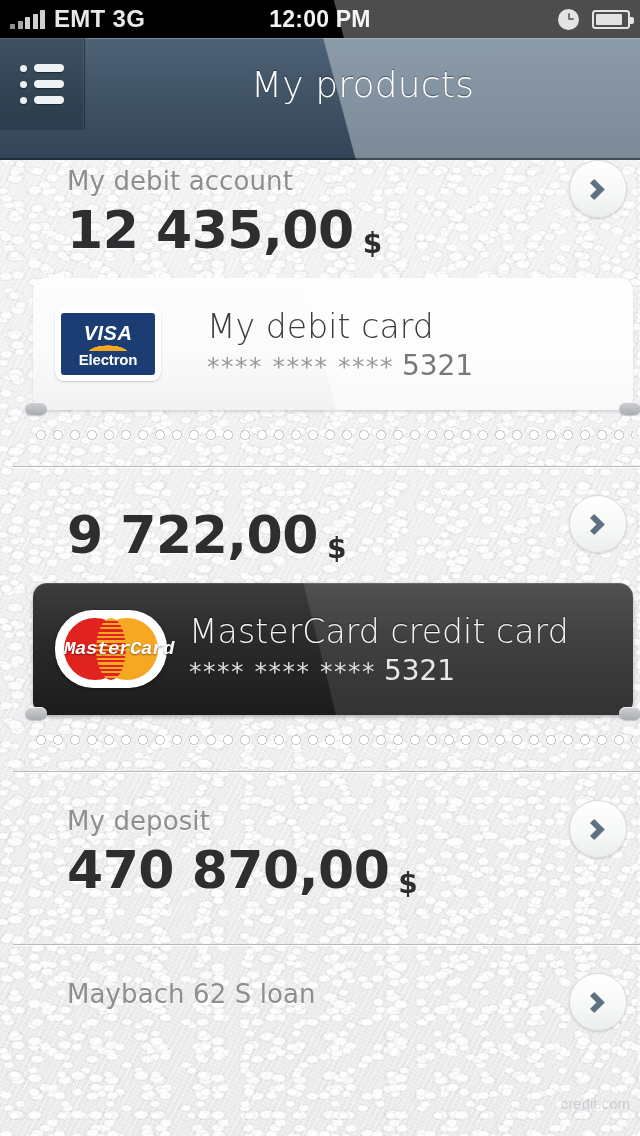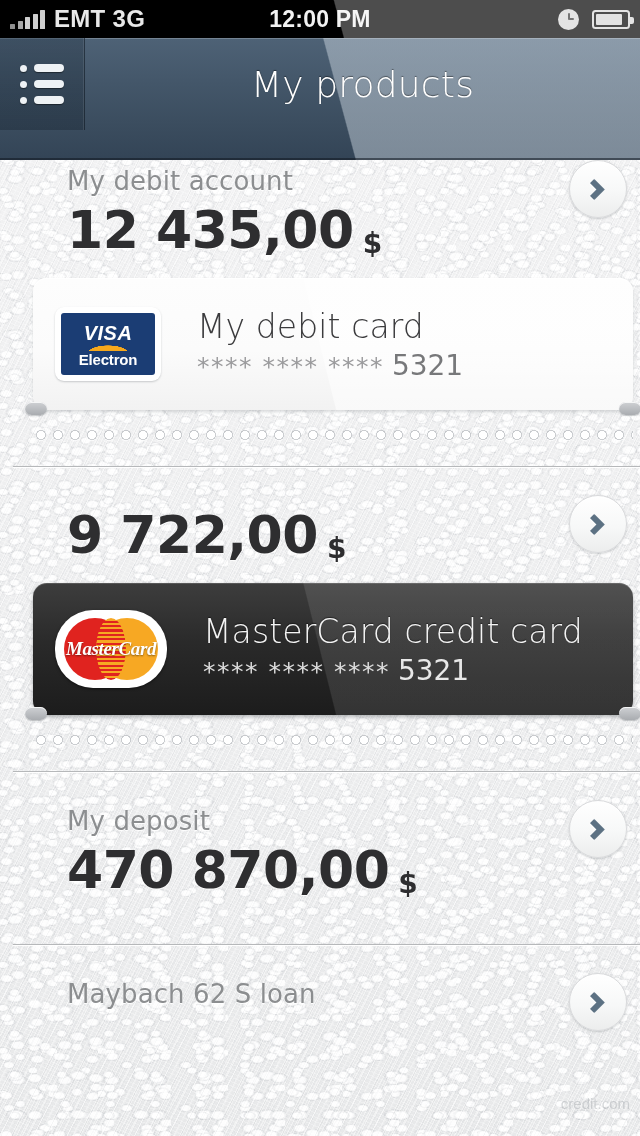--- a/index.html
+++ b/index.html
@@ -158,33 +158,34 @@
   
   .card-wrap{ position:relative; margin:18px 20px 0 20px; }
   .card{
     position:relative; height:132px; border-radius:14px;
     display:flex; align-items:center; padding-left:22px; z-index:3;
     overflow:hidden;
   }
   .card-light{
     background:linear-gradient(180deg,#fdfdfd 0%,#fbfbfb 55%,#f2f2f2 100%);
     box-shadow:0 2px 3px rgba(140,145,150,.30), inset 0 1px 0 #fff;
+    gap:24px;
   }
   .card-dark{
     background:linear-gradient(180deg,#3d3d3d 0%,#2a2a2a 45%,#1c1c1c 100%);
     box-shadow:0 2px 4px rgba(90,95,100,.45), inset 0 1px 0 rgba(255,255,255,.14);
   }
   .card-gloss{
     position:absolute; inset:0; pointer-events:none;
     background:linear-gradient(256deg, rgba(255,255,255,.10) 0 52%, rgba(255,255,255,0) 52.2%);
   }
   .card-gloss.lite{
     background:linear-gradient(256deg, rgba(255,255,255,.55) 0 52%, rgba(255,255,255,0) 52.2%);
   }
-  .card-text{ margin-left:36px; position:relative; z-index:4; }
+  .card-text{ margin-left:22px; position:relative; z-index:4; }
   .card-title{
     font-size:33px; font-weight:300; letter-spacing:.1px;
     font-family:"DejaVu Sans", sans-serif;
   }
   .card-title.dark{ color:#3b3b3d; }
   .card-title.light{ color:#f4f4f4; text-shadow:0 -1px 1px rgba(0,0,0,.5); }
   .card-num{ margin-top:3px; display:flex; align-items:baseline; font-family:"DejaVu Sans", sans-serif; }
   .card-num .stars{ font-size:25px; letter-spacing:1.5px; }
   .card-num .digits{ font-size:28px; margin-left:8px; }
   .card-num.dark .stars{ color:#9b9b9d; }
@@ -253,21 +254,21 @@
   .mc-circles .mid{
     position:absolute; left:32px; top:0; width:30px; height:62px;
     background:
       repeating-linear-gradient(0deg, #e0231f 0 2.2px, #f7a823 2.2px 4.4px);
     border-radius:50% / 50%;
     clip-path: ellipse(15px 31px at 50% 50%);
   }
   .mc-word{
     position:absolute; left:0; top:50%; width:100%; transform:translateY(-50%);
     text-align:center; color:#fff; font-weight:bold; font-size:19px;
-    font-family:Liberation Serif, serif; font-style:italic;
+    font-family:Liberation Mono, monospace; font-style:italic;
     letter-spacing:-.4px;
     text-shadow:0 1px 2px rgba(0,0,0,.45);
     z-index:6;
   }
 
   .watermark{
     position:absolute; right:10px; bottom:24px;
     color:rgba(150,155,160,.38); font-size:15px;
     font-family:"Liberation Sans", sans-serif; z-index:20;
   }

